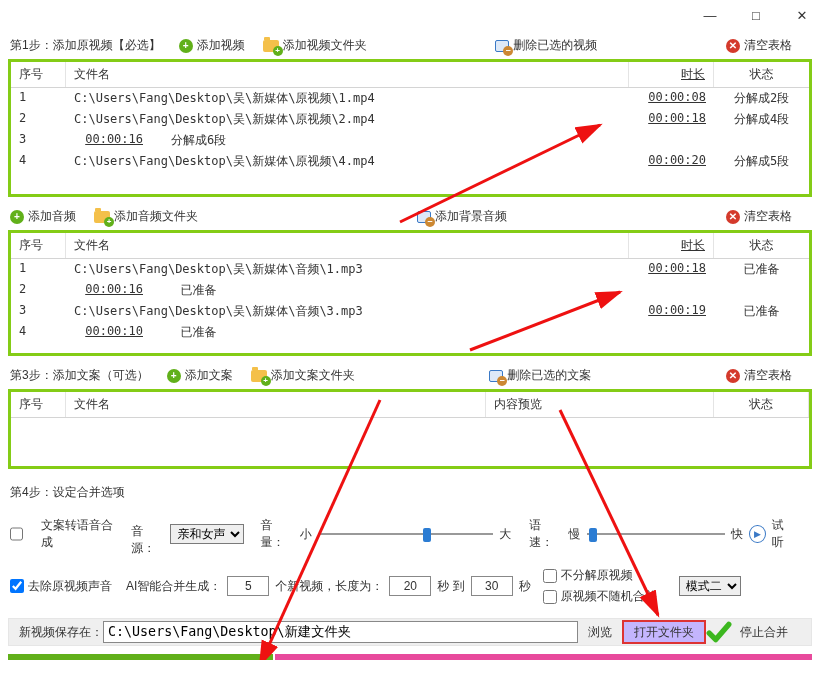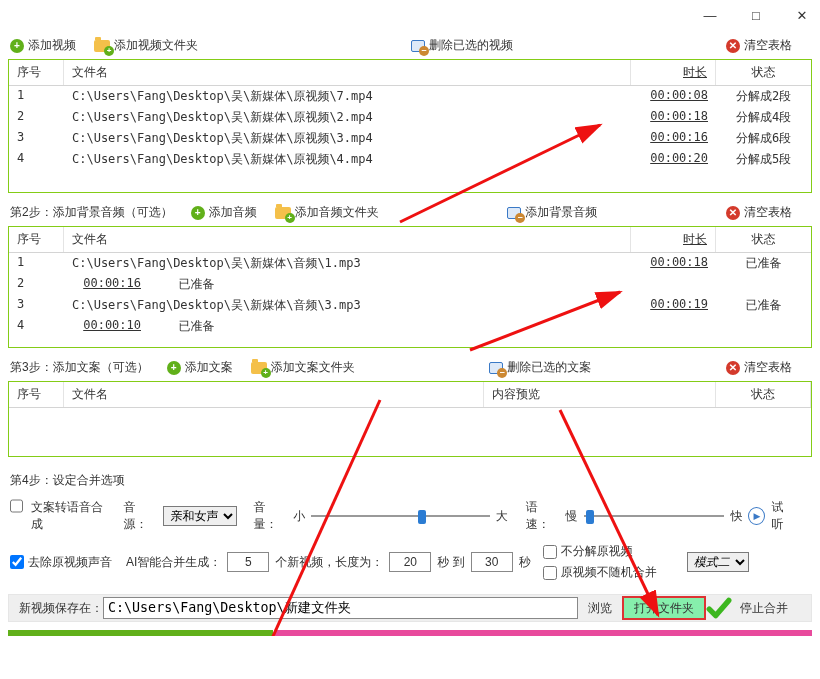--- a/index.html
+++ b/index.html
@@ -13,21 +13,21 @@
   .sec-toolbar .action { display: inline-flex; align-items: center; gap: 4px; margin-right: 18px; cursor: pointer; }
   .sec-toolbar .spacer { flex: 1; }
   .action .ico { width: 14px; height: 14px; display: inline-flex; align-items: center; justify-content: center; border-radius: 50%; font-size: 10px; font-weight: bold; }
   .ico.add { background: #61b01a; color: #fff; }
   .ico.folder { width: 16px; height: 12px; background: #f4c04a; border-radius: 2px; position: relative; }
   .ico.folder::before { content:""; position:absolute; top:-3px; left:1px; width:6px; height:3px; background:#f4c04a; border-radius:1px 1px 0 0; }
   .ico.folder::after { content:"+"; position:absolute; right:-4px; bottom:-4px; width:10px; height:10px; border-radius:50%; background:#61b01a; color:#fff; font-size:8px; line-height:10px; text-align:center; }
   .ico.delete { width: 14px; height: 12px; border: 1px solid #3a79c6; border-radius: 2px; position: relative; background: #dde9f8; }
   .ico.delete::after { content:"–"; position:absolute; right:-5px; bottom:-5px; width:10px; height:10px; border-radius:50%; background:#c83; color:#fff; font-size:9px; line-height:9px; text-align:center; }
   .ico.clear { background: #d43a2c; color: #fff; }
-  .table-wrap { border: 1px solid #84cc16; margin-top: 2px; }
+  .table-wrap { border: 3px solid #84cc16; margin-top: 2px; }
   .table-head { display:flex; background:#fff; border-bottom:1px solid #d4d4d4; }
   .table-head .th { padding: 4px 8px; border-right:1px solid #e4e4e4; text-align:left; }
   .table-head .th:last-child { border-right:none; }
   .col-idx { flex:0 0 55px; }
   .col-name { flex:1; }
   .col-dur { flex:0 0 85px; text-align:right !important;text-decoration:underline; }
   .col-status { flex:0 0 95px; text-align:center !important; }
   .tbody { }
   .trow { display:flex; }
   .trow .td { padding:2px 8px; font-family: "SimSun", monospace; white-space:nowrap; overflow:hidden; }
@@ -46,21 +46,21 @@
   input[type=checkbox] { width:14px; height:14px; vertical-align:middle; }
   select { font-size:12px; padding:1px 2px; border:1px solid #7a7a7a; }
   .slider { width: 190px; height: 18px; position: relative; }
   .slider .track { position:absolute; top:8px; left:0; right:0; height:2px; background:#999; }
   .slider .thumb { position:absolute; top:3px; width:8px; height:14px; background:#2b7cd3; border-radius:2px; }
   .numbox { width:42px; height:20px; border:1px solid #888; display:flex; align-items:center; justify-content:center; }
   .stack-cb { display:flex; flex-direction:column; gap:4px; margin-left: 6px;}
   .play-ico { width:18px; height:18px; border-radius:50%; border:1px solid #3a79c6; display:flex; align-items:center; justify-content:center; color:#3a79c6; font-size:9px; }
   .save-panel { background:#efefef; padding:0 10px; display:flex; align-items:center; margin-top:6px; border:1px solid #e6e6e6;}
   .save-panel input.path { flex:0 0 475px; height:22px; border:1px solid #888; padding:0 4px; font-family:"SimSun",monospace; }
-  .btn { display:inline-flex; align-items:center; justify-content:center; height:24px; padding:0 10px; border:1px solid #999; background:#86efac; cursor:pointer; }
+  .btn { display:inline-flex; align-items:center; justify-content:center; height:24px; padding:0 10px; border:1px solid #999; background:#c4b5fd; cursor:pointer; }
   .btn.red { border:2px solid #d33; }
   .check-green { width:26px; height:26px; }
   .check-green svg { width:26px; height:26px; }
   .progress-line { height:6px; display:flex; margin-top:8px; }
   .progress-line .seg1 { background:#61b01a; flex:0 0 33%; }
   .progress-line .seg2 { background:#e84a9c; flex:1; }
   .progress-line .seg3 { background:#fff; flex:0 0 2px; }
 </style>
 </head>
 <body>
@@ -68,20 +68,21 @@
 <div class="window" style="position:relative;">
 
   <div class="titlebar">
     <span class="tbtn">—</span>
     <span class="tbtn">□</span>
     <span class="tbtn">✕</span>
   </div>
 
   <div class="section">
     <div class="sec-toolbar">
+      <span class="lbl">第1步：添加原视频【必选】</span>
       <span class="action">
         <span class="ico add">+</span>
         <span>添加视频</span>
       </span>
       <span class="action">
         <span class="ico folder"></span>
         <span>添加视频文件夹</span>
       </span>
       <span class="spacer"></span>
       <span class="action">
@@ -97,49 +98,47 @@
     <div class="table-wrap">
       <div class="table-head">
         <div class="th col-idx">序号</div>
         <div class="th col-name">文件名</div>
         <div class="th col-dur">时长</div>
         <div class="th col-status">状态</div>
       </div>
       <div class="tbody" id="step1-rows" style="padding-bottom:22px;">
           <div class="trow">
             <div class="td col-idx">1</div>
-            <div class="td col-name">C:\Users\Fang\Desktop\吴\新媒体\原视频\7.mp4</div>
+            <div class="td col-name">C:\Users\Fang\Desktop\吴\新媒体\原视频\1.mp4</div>
             <div class="td col-dur">00:00:08</div>
             <div class="td col-status">分解成2段</div>
           </div>
           <div class="trow">
             <div class="td col-idx">2</div>
             <div class="td col-name">C:\Users\Fang\Desktop\吴\新媒体\原视频\2.mp4</div>
             <div class="td col-dur">00:00:18</div>
             <div class="td col-status">分解成4段</div>
           </div>
           <div class="trow">
             <div class="td col-idx">3</div>
-            <div class="td col-name">C:\Users\Fang\Desktop\吴\新媒体\原视频\3.mp4</div>
             <div class="td col-dur">00:00:16</div>
             <div class="td col-status">分解成6段</div>
           </div>
           <div class="trow">
             <div class="td col-idx">4</div>
             <div class="td col-name">C:\Users\Fang\Desktop\吴\新媒体\原视频\4.mp4</div>
             <div class="td col-dur">00:00:20</div>
             <div class="td col-status">分解成5段</div>
           </div>
         </div>
     </div>
   </div>
 
   <div class="section">
     <div class="sec-toolbar">
-      <span class="lbl">第2步：添加背景音频（可选）</span>
       <span class="action">
         <span class="ico add">+</span>
         <span>添加音频</span>
       </span>
       <span class="action">
         <span class="ico folder"></span>
         <span>添加音频文件夹</span>
       </span>
       <span class="spacer"></span>
       <span class="action">
@@ -218,25 +217,25 @@
       <div class="tbody empty"></div>
     </div>
   </div>
 
   <div class="step4">
     <div class="row">
         <span>第4步：设定合并选项</span>
       </div>
 
     <div class="row">
-      <label style="display:flex;align-items:flex-start;gap:8px;">
+      <label style="display:flex;align-items:center;gap:18px;">
         <input type="checkbox" style="">
         <span>文案转语音合成</span>
       </label>
-      <span style="margin-left:8px;">音源：</span>
+      <span style="margin-left:8px;margin-top:12px;">音源：</span>
       <select>
         <option>亲和女声</option>
       </select>
       <span style="margin-left:10px;">音量：</span>
       <span>小</span>
       <div class="slider">
           <div class="track"></div>
           <div class="thumb" style="left:60%;"></div>
         </div>
       <span>大</span>
@@ -272,21 +271,21 @@
       <div class="stack-cb">
         <label style="display:flex;align-items:center;gap:4px;">
           <input type="checkbox" style="">
             <span>不分解原视频</span>
         </label>
         <label style="display:flex;align-items:center;gap:4px;">
           <input type="checkbox" style="">
             <span>原视频不随机合并</span>
         </label>
       </div>
-      <select style="margin-left:24px;font-style:italic;">
+      <select style="margin-left:16px;">
         <option>模式二</option>
       </select>
     </div>
   </div>
 
   <div class="save-panel" style="margin-left:8px;margin-right:8px;">
     <span>新视频保存在：</span>
     <input class="path" value="C:\Users\Fang\Desktop\新建文件夹" style="">
     <span class="btn" style="border:none;background:transparent;">浏览</span>
     <span class="btn red">打开文件夹</span>

